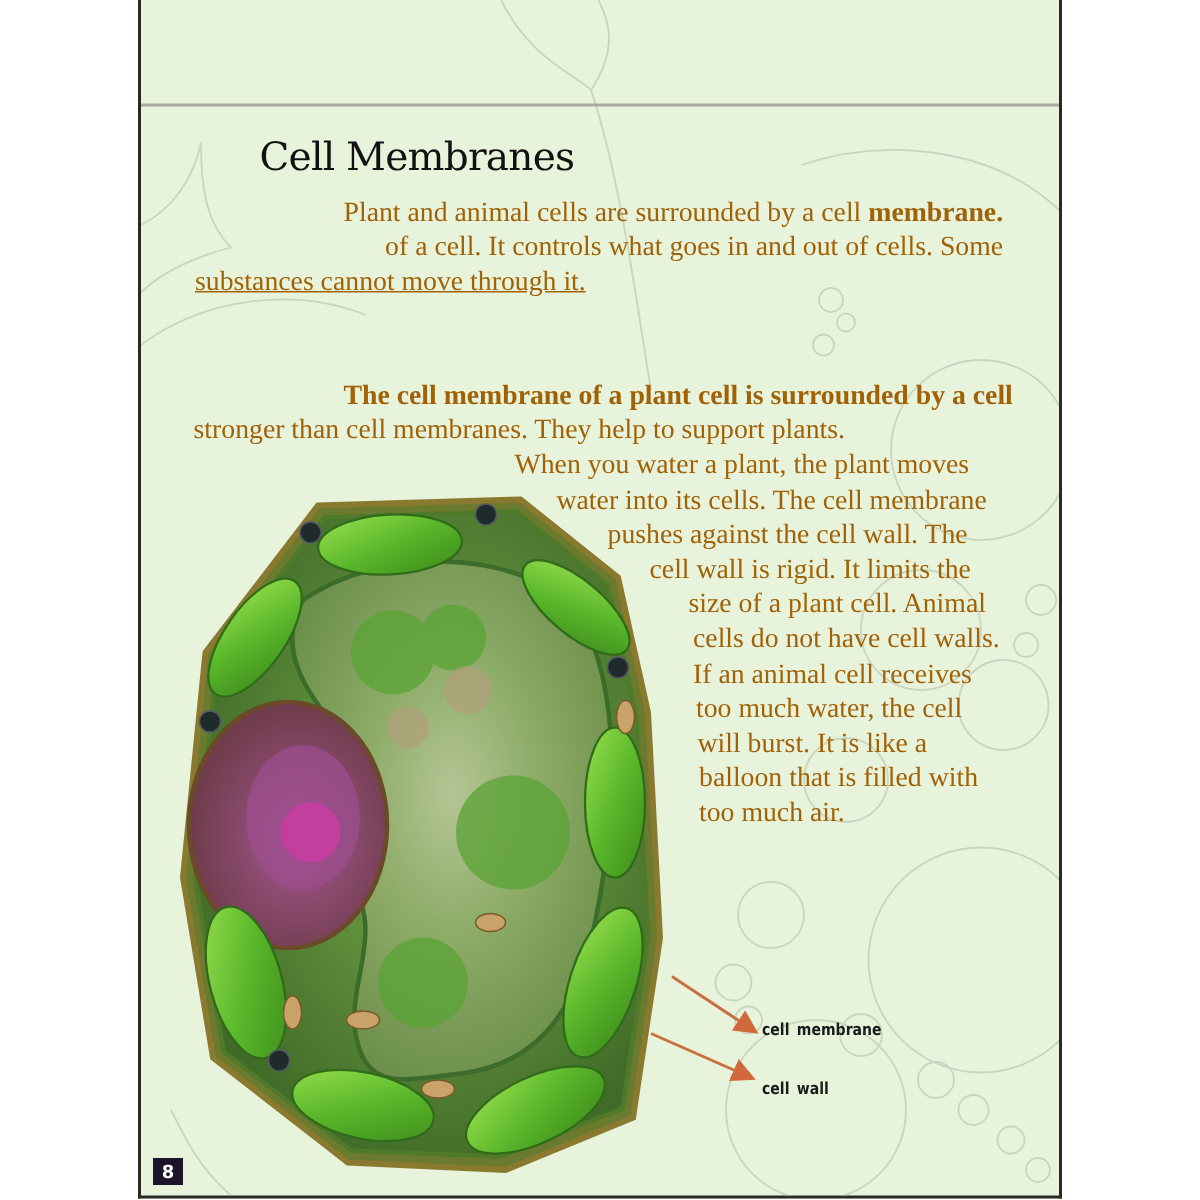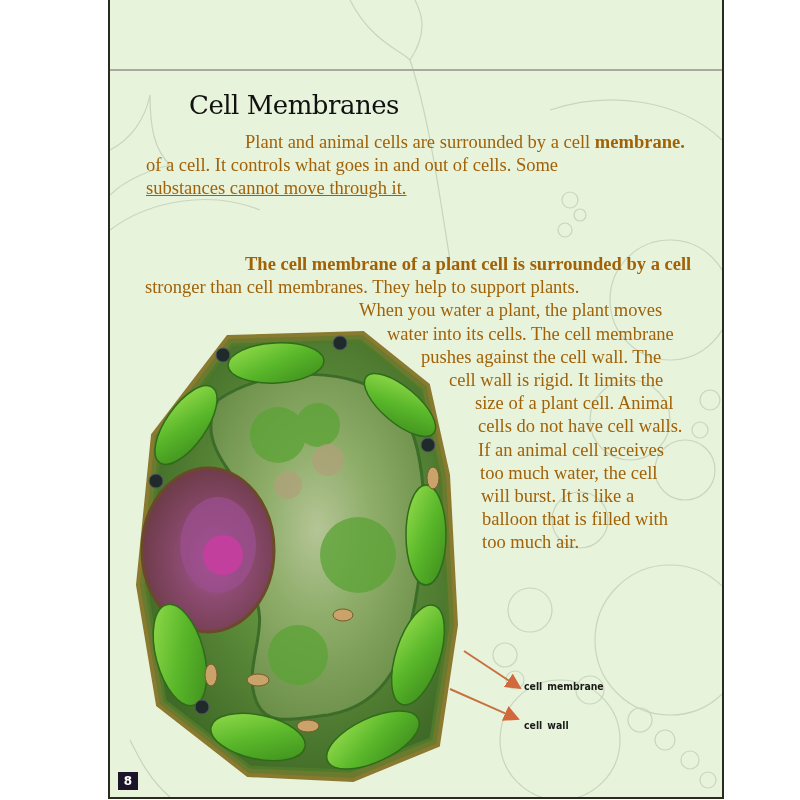--- a/index.html
+++ b/index.html
@@ -2,21 +2,20 @@
 <html><head>
 <meta charset="utf-8">
 <style>
   html, body { margin:0; padding:0; background:#ffffff; }
   body { width:800px; height:800px; position:relative; overflow:hidden; font-family:"DejaVu Serif", serif; }
   .page {
     position:absolute; left:92px; top:0; width:612px; height:797px;
     background:#e8f3dc;
     border-left:2px solid #2a2a22; border-right:2px solid #2a2a22; border-bottom:2px solid #2a2a22;
     overflow:hidden;
-    margin-left:16px;
   }
   .bg-deco { position:absolute; left:0; top:0; width:612px; height:797px; }
   .rule { position:absolute; left:0; top:69px; width:612px; height:2px; background:#a9a9a0; }
   .title {
     position:absolute; left:79px; top:90px;
     font-family:"DejaVu Serif", serif; font-size:26px; color:#111; letter-spacing:-0.5px;
   }
   .para { position:absolute; font-family:"Liberation Serif", serif; font-size:18.5px; color:#a16207; line-height:23.2px; white-space:nowrap; }
   .para b { font-weight:bold; }
   .line { display:block; }
@@ -66,21 +65,21 @@
       <path d="M20 740 C 30 760, 40 780, 60 797"></path>
     </g>
   </svg>
 
   <div class="rule"></div>
 
   <div class="title">Cell Membranes</div>
 
   <div class="para" style="left:18px; top:131px;">
     <span class="line" style="padding-left:117px;"><span>Plant and animal cells are surrounded by a cell </span><b>membrane.</b></span>
-    <span class="line" style="padding-left:18px;">of a cell.  It controls what goes in and out of cells.  Some</span>
+    <span class="line" style="padding-left:18px;text-align:right;">of a cell.  It controls what goes in and out of cells.  Some</span>
     <span class="line" style="padding-left:18px;text-decoration:underline;">substances cannot move through it.</span>
   </div>
 
   <div class="para" style="left:0; top:253px;">
     <span class="line" style="padding-left:135px;font-weight:bold;">The cell membrane of a plant cell is surrounded by a cell</span>
     <span class="line" style="padding-left:35px;">stronger than cell membranes.  They help to support plants.</span>
     <span class="line" style="padding-left:249px;">When you water a plant, the plant moves</span>
     <span class="line" style="padding-left:277px;">water into its cells.  The cell membrane</span>
     <span class="line" style="padding-left:311px;">pushes against the cell wall.  The</span>
     <span class="line" style="padding-left:339px;">cell wall is rigid.  It limits the</span>

